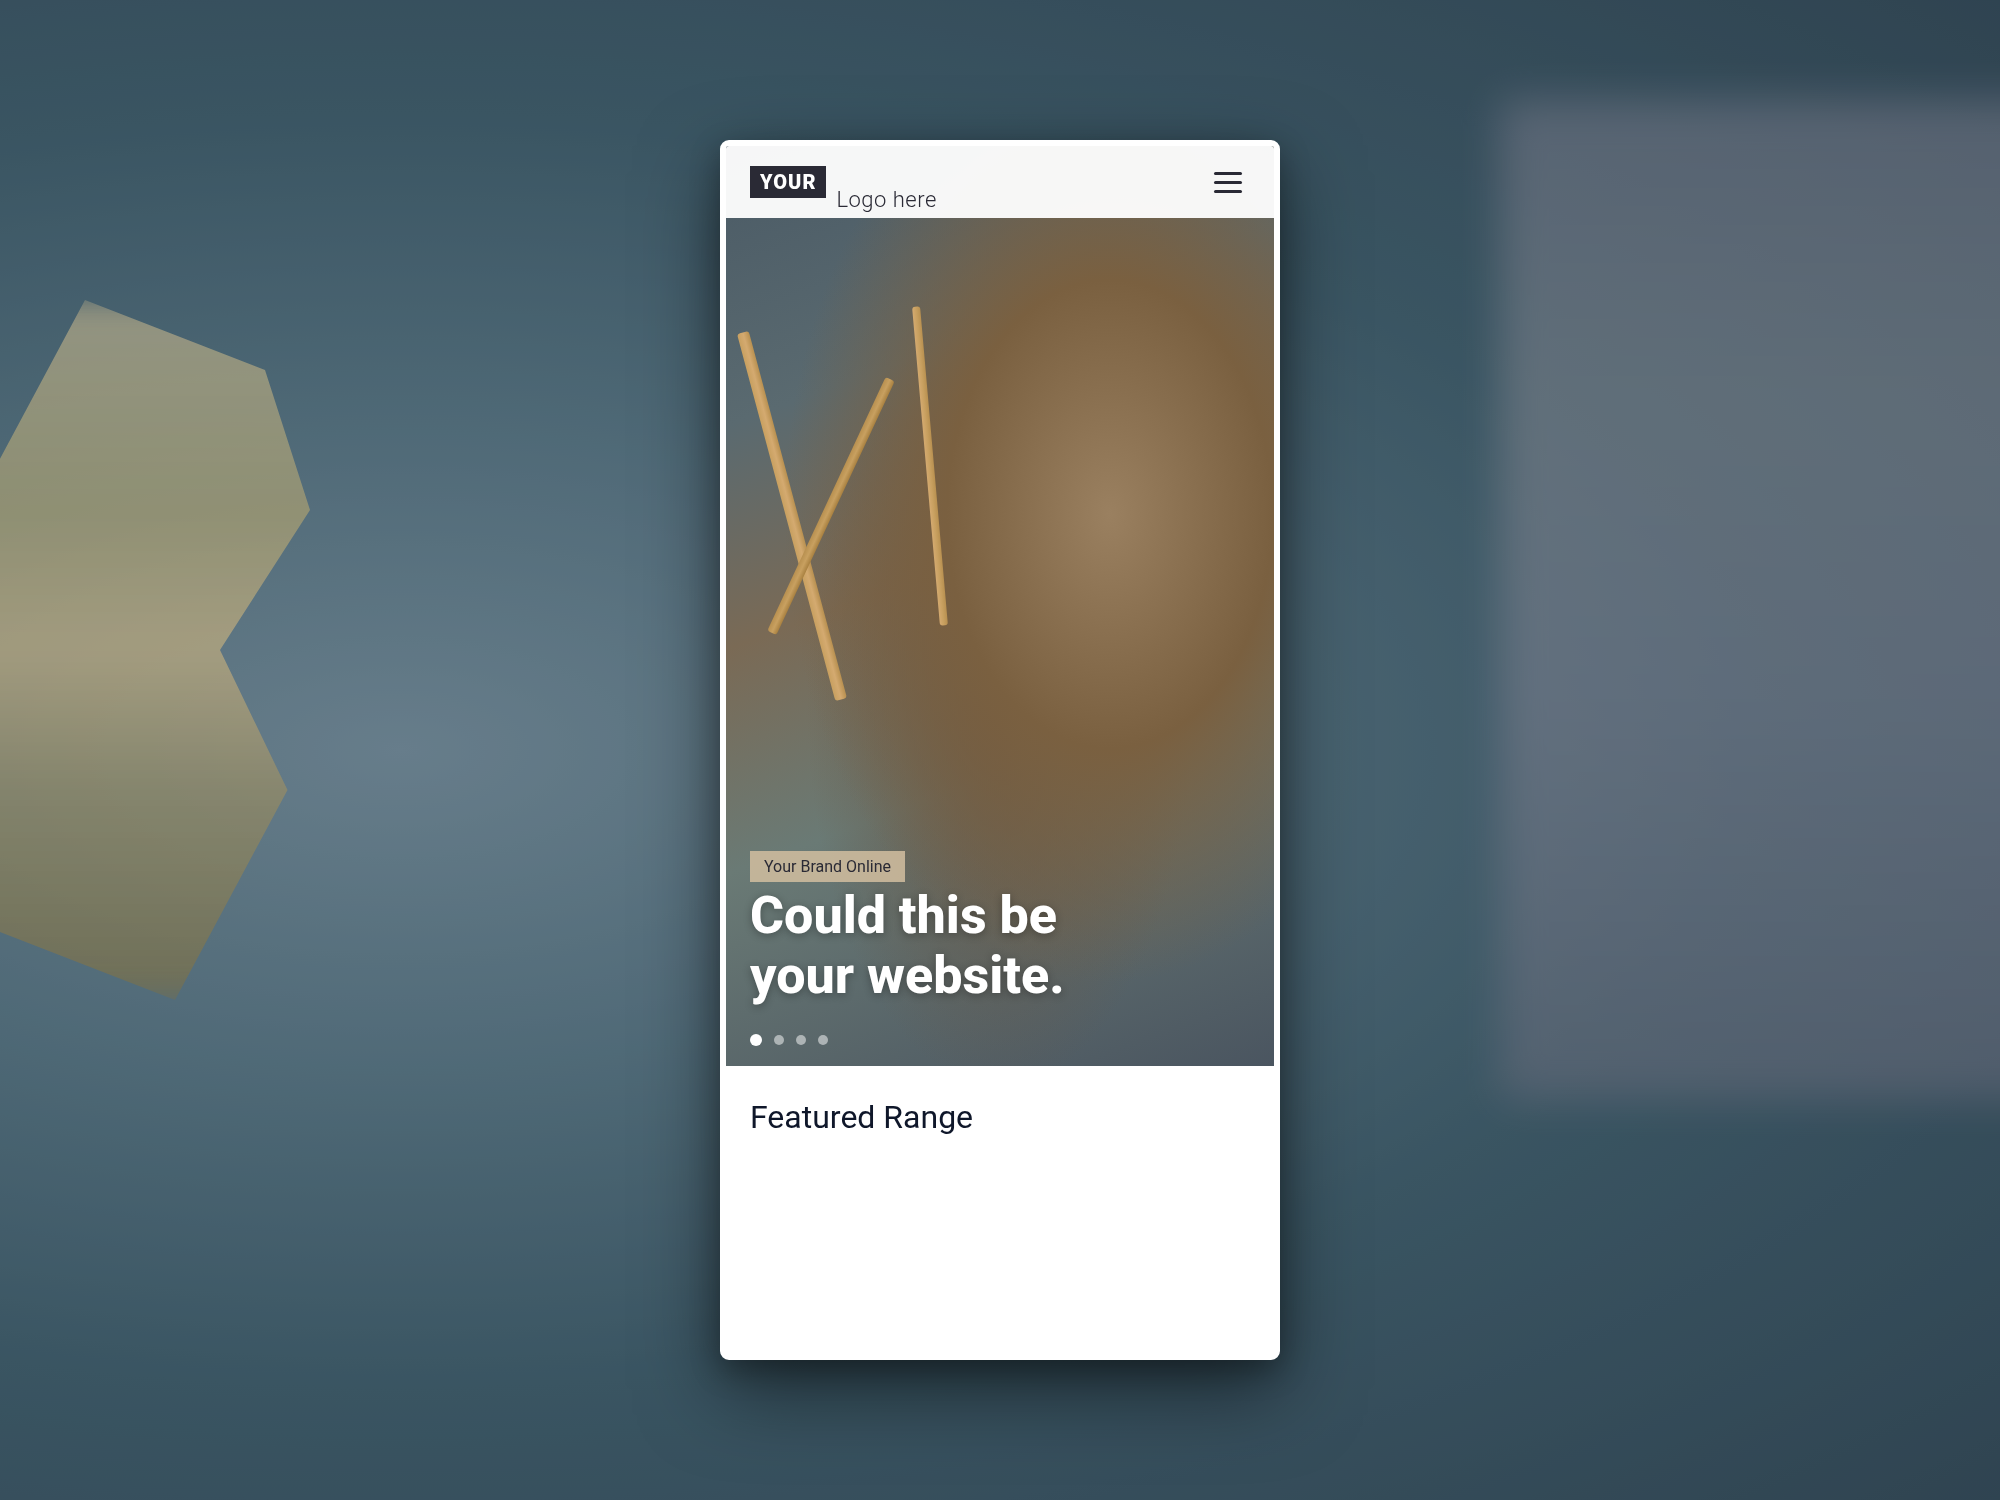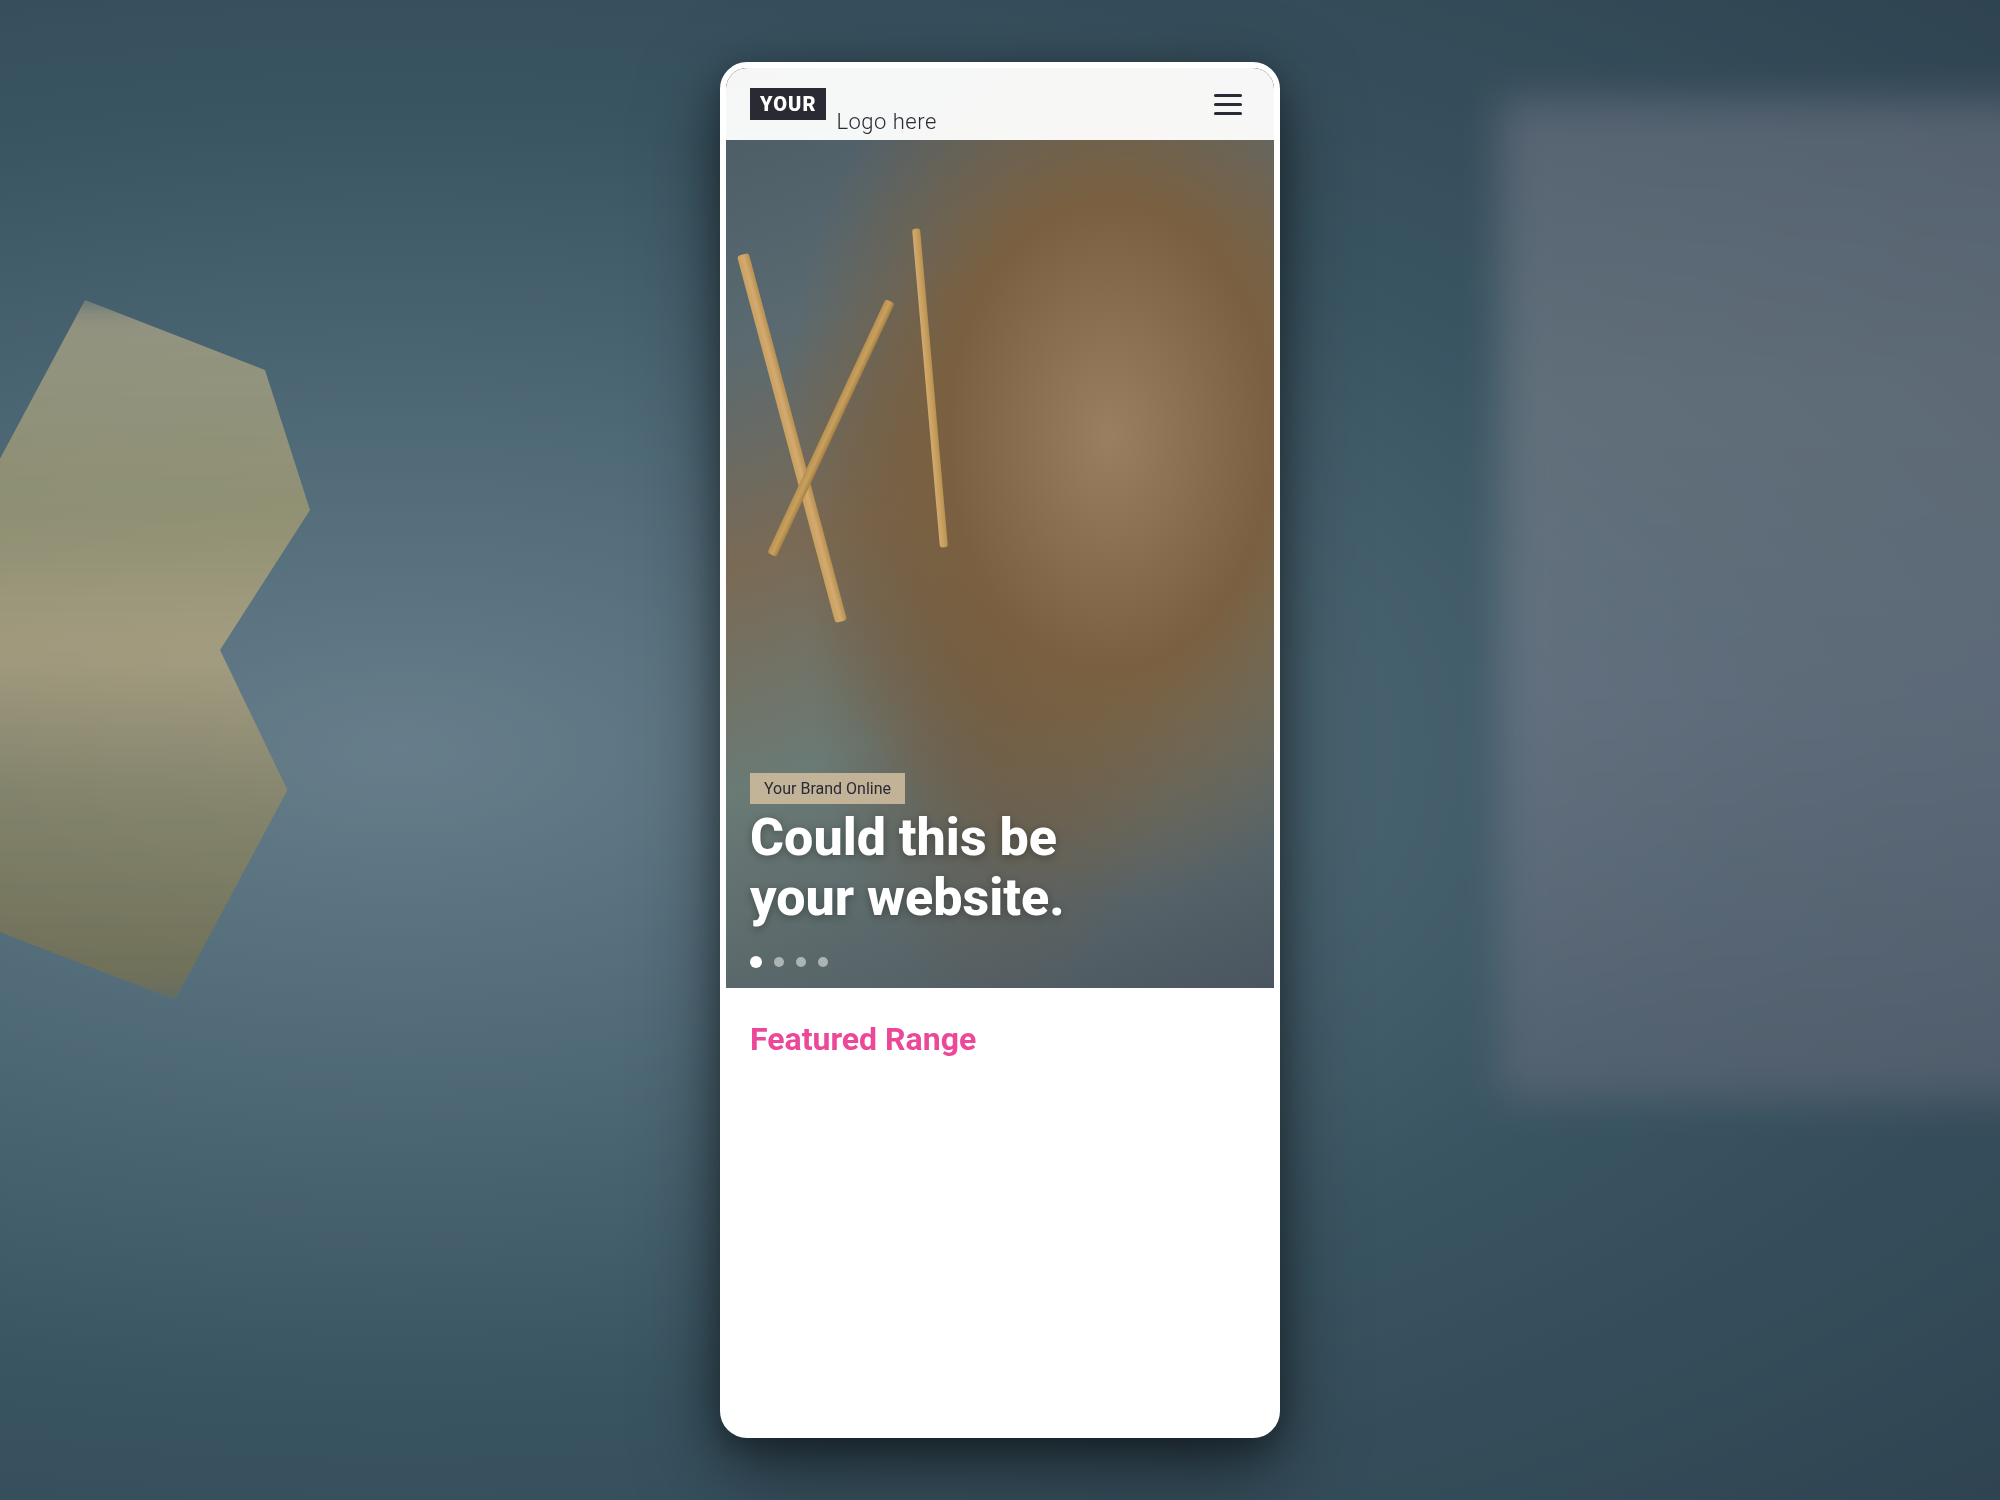--- a/index.html
+++ b/index.html
@@ -26,23 +26,23 @@
     .phone-wrapper {
       position: absolute;
       left: 50%;
       top: 50%;
       transform: translate(-50%, -50%);
       z-index: 10;
     }
 
     .phone {
       width: 560px;
-      height: 1376px;
+      height: 1220px;
       background: white;
-      border-radius: 27px;
+      border-radius: 9px;
       border: 6px solid white;
       box-shadow: 0 30px 80px rgba(0,0,0,0.5), 0 10px 30px rgba(0,0,0,0.3);
       overflow: hidden;
       position: relative;
     }
 
     
     .phone-header {
       position: absolute;
       top: 0;
@@ -210,22 +210,22 @@
       height: 300px;
       background: white;
       top: 920px;
       display: flex;
       align-items: flex-start;
       padding: 32px 24px 0;
     }
 
     .featured-range-title {
       font-size: 32px;
-      font-weight: 700;
-      color: #ec4899;
+      font-weight: 400;
+      color: #0f172a;
     }
 
     
     .bg-blur-left {
       position: absolute;
       left: -50px;
       top: 300px;
       width: 450px;
       height: 700px;
       background: linear-gradient(180deg, #c8b890 0%, #b8a870 30%, #d4b880 50%, #a09060 70%, #807040 100%);

